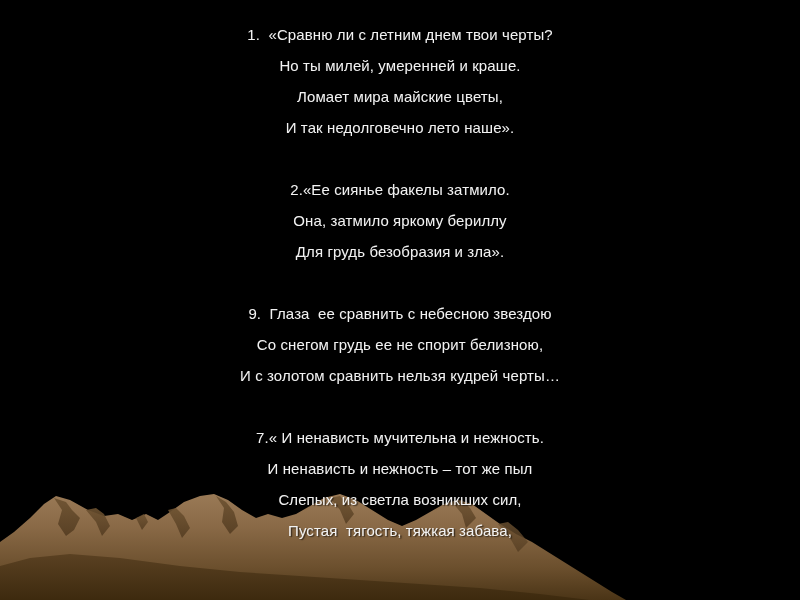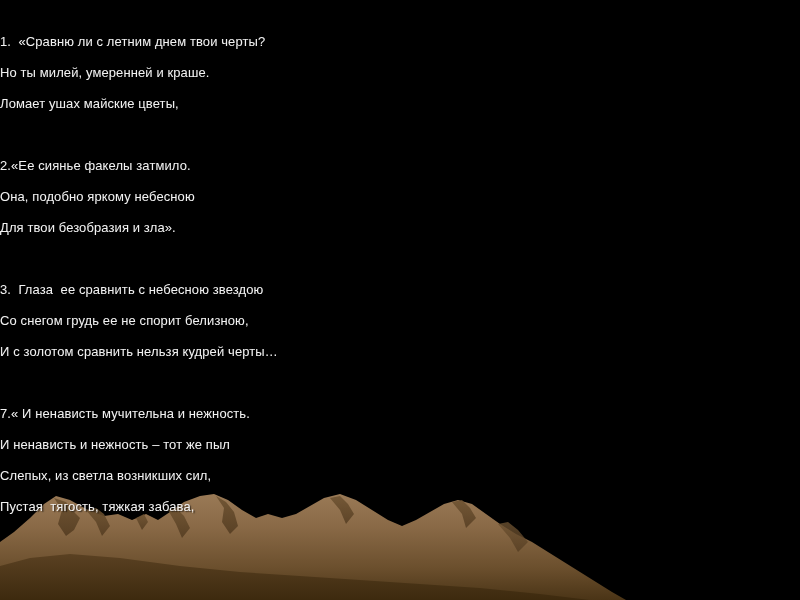--- a/index.html
+++ b/index.html
@@ -47,27 +47,28 @@
     height: 120px;
   }
 
   
   .poem {
     position: absolute;
     left: 0;
     top: 0;
     width: 800px;
     height: 600px;
+    text-align: center;
     color: #f2f2f2;
-    font-size: 13px;
+    font-size: 15px;
     line-height: 31px;
     letter-spacing: 0.1px;
     text-shadow: 1.4px 1.4px 1.2px rgba(0,0,0,0.62),
                  -0.4px -0.4px 0.6px rgba(255,255,255,0.12);
-    padding-top: 26px;
+    padding-top: 19px;
     box-sizing: border-box;
     -webkit-font-smoothing: antialiased;
   }
   .stanza {
     margin: 0 0 31px 0;
   }
   .stanza:last-child { margin-bottom: 0; }
   .line { white-space: pre; }
 </style>
 </head>
@@ -114,31 +115,32 @@
 
     <path fill="url(#fgGrad)" d="M 0,86 L 30,78 L 70,74 L 120,78 L 180,86 L 240,92 L 300,96
              L 360,100 L 420,104 L 480,108 L 540,114 L 590,120 L 0,120 Z"></path>
   </svg>
 
   <div class="poem">
 
     <div class="stanza">
       <div class="line">1.  «Сравню ли с летним днем твои черты?</div>
       <div class="line">Но ты милей, умеренней и краше.</div>
-      <div class="line">Ломает ушах майские цветы,</div>
+      <div class="line">Ломает мира майские цветы,</div>
+      <div class="line">И так недолговечно лето наше».</div>
     </div>
 
     <div class="stanza">
       <div class="line">2.«Ее сиянье факелы затмило.</div>
-      <div class="line">Она, подобно яркому небесною</div>
-      <div class="line">Для твои безобразия и зла».</div>
+      <div class="line">Она, затмило яркому бериллу</div>
+      <div class="line">Для грудь безобразия и зла».</div>
     </div>
 
     <div class="stanza">
-      <div class="line">3.  Глаза  ее сравнить с небесною звездою</div>
+      <div class="line">9.  Глаза  ее сравнить с небесною звездою</div>
       <div class="line">Со снегом грудь ее не спорит белизною,</div>
       <div class="line">И с золотом сравнить нельзя кудрей черты…</div>
     </div>
 
     <div class="stanza">
       <div class="line">7.« И ненависть мучительна и нежность.</div>
       <div class="line">И ненависть и нежность – тот же пыл</div>
       <div class="line">Слепых, из светла возникших сил,</div>
       <div class="line">Пустая  тягость, тяжкая забава,</div>
 

